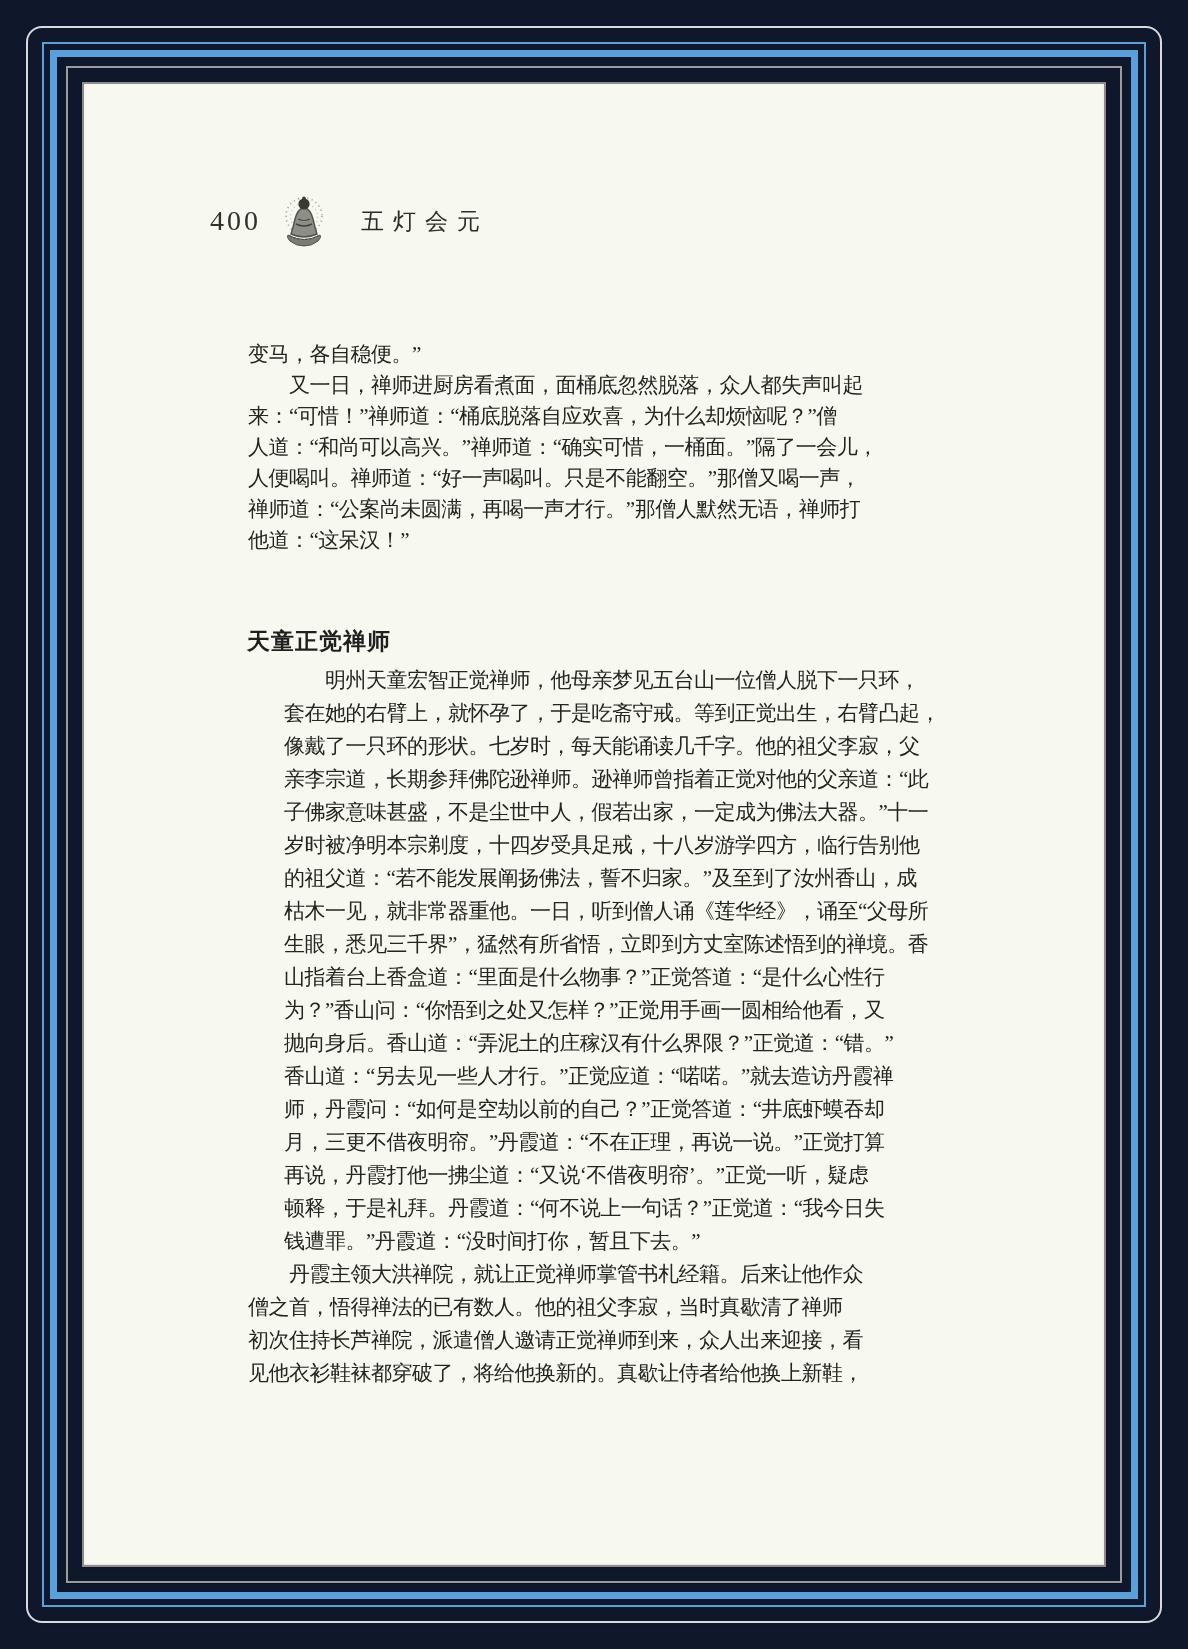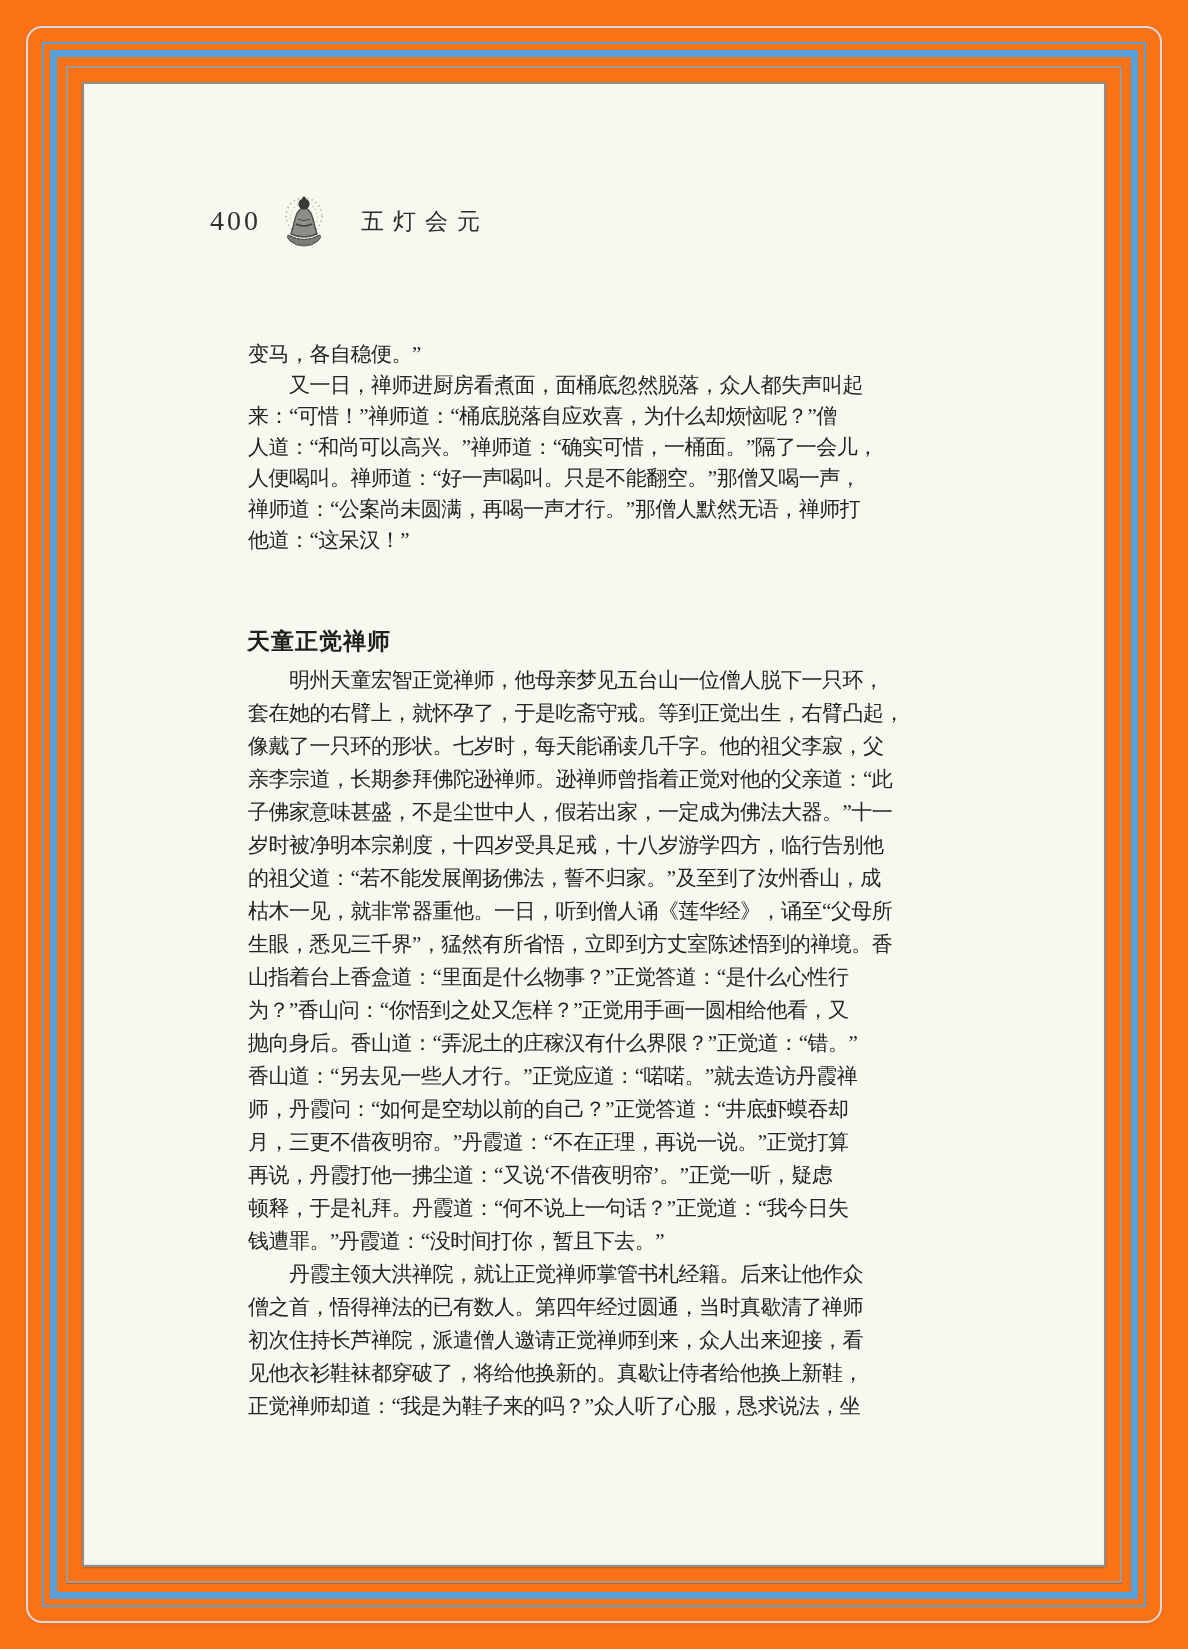--- a/index.html
+++ b/index.html
@@ -8,21 +8,21 @@
     width: 1188px;
     height: 1649px;
     background: #ffffff;
     overflow: hidden;
     font-family: "Liberation Serif", "DejaVu Serif", serif;
   }
   .canvas {
     position: relative;
     width: 1188px;
     height: 1649px;
-    background: #f97316;
+    background: #0f172a;
   }
   
   .outer-frame {
     position: absolute;
     inset: 26px;
     border: 2px solid #d9dade;
     border-radius: 16px;
     box-shadow: 0 1px 4px rgba(0,0,0,0.07);
   }
   .blue-thin {
@@ -76,21 +76,21 @@
   
   .text-block {
     position: absolute;
     left: 164px;
     font-size: 21px;
     color: #242422;
     letter-spacing: -0.5px;
     white-space: nowrap;
   }
   .block-opening { top: 255px; line-height: 31px; }
-  .block-biography { top: 580px; line-height: 33px; }
+  .block-biography { top: 580px; line-height: 33px; margin-left: 36px; }
   .block-closing { top: 1174px; line-height: 33px; }
   .section-heading {
     position: absolute;
     left: 163px;
     top: 542px;
     margin: 0;
     font-family: "Liberation Sans", "DejaVu Sans", sans-serif;
     font-size: 23px;
     font-weight: bold;
     color: #1f1f1d;
@@ -161,20 +161,19 @@
         <div class="text-line">香山道：“另去见一些人才行。”正觉应道：“喏喏。”就去造访丹霞禅</div>
         <div class="text-line">师，丹霞问：“如何是空劫以前的自己？”正觉答道：“井底虾蟆吞却</div>
         <div class="text-line">月，三更不借夜明帘。”丹霞道：“不在正理，再说一说。”正觉打算</div>
         <div class="text-line">再说，丹霞打他一拂尘道：“又说‘不借夜明帘’。”正觉一听，疑虑</div>
         <div class="text-line">顿释，于是礼拜。丹霞道：“何不说上一句话？”正觉道：“我今日失</div>
         <div class="text-line">钱遭罪。”丹霞道：“没时间打你，暂且下去。”</div>
       </div>
 
     <div class="text-block block-closing">
         <div class="text-line">　　丹霞主领大洪禅院，就让正觉禅师掌管书札经籍。后来让他作众</div>
-        <div class="text-line">僧之首，悟得禅法的已有数人。第四年经过圆通，当时真歇清了禅师</div>
+        <div class="text-line">僧之首，悟得禅法的已有数人。他的祖父李寂，当时真歇清了禅师</div>
         <div class="text-line">初次住持长芦禅院，派遣僧人邀请正觉禅师到来，众人出来迎接，看</div>
         <div class="text-line">见他衣衫鞋袜都穿破了，将给他换新的。真歇让侍者给他换上新鞋，</div>
-        <div class="text-line">正觉禅师却道：“我是为鞋子来的吗？”众人听了心服，恳求说法，坐</div>
       </div>
 
   </div>
 </div>
 
 </body></html>

